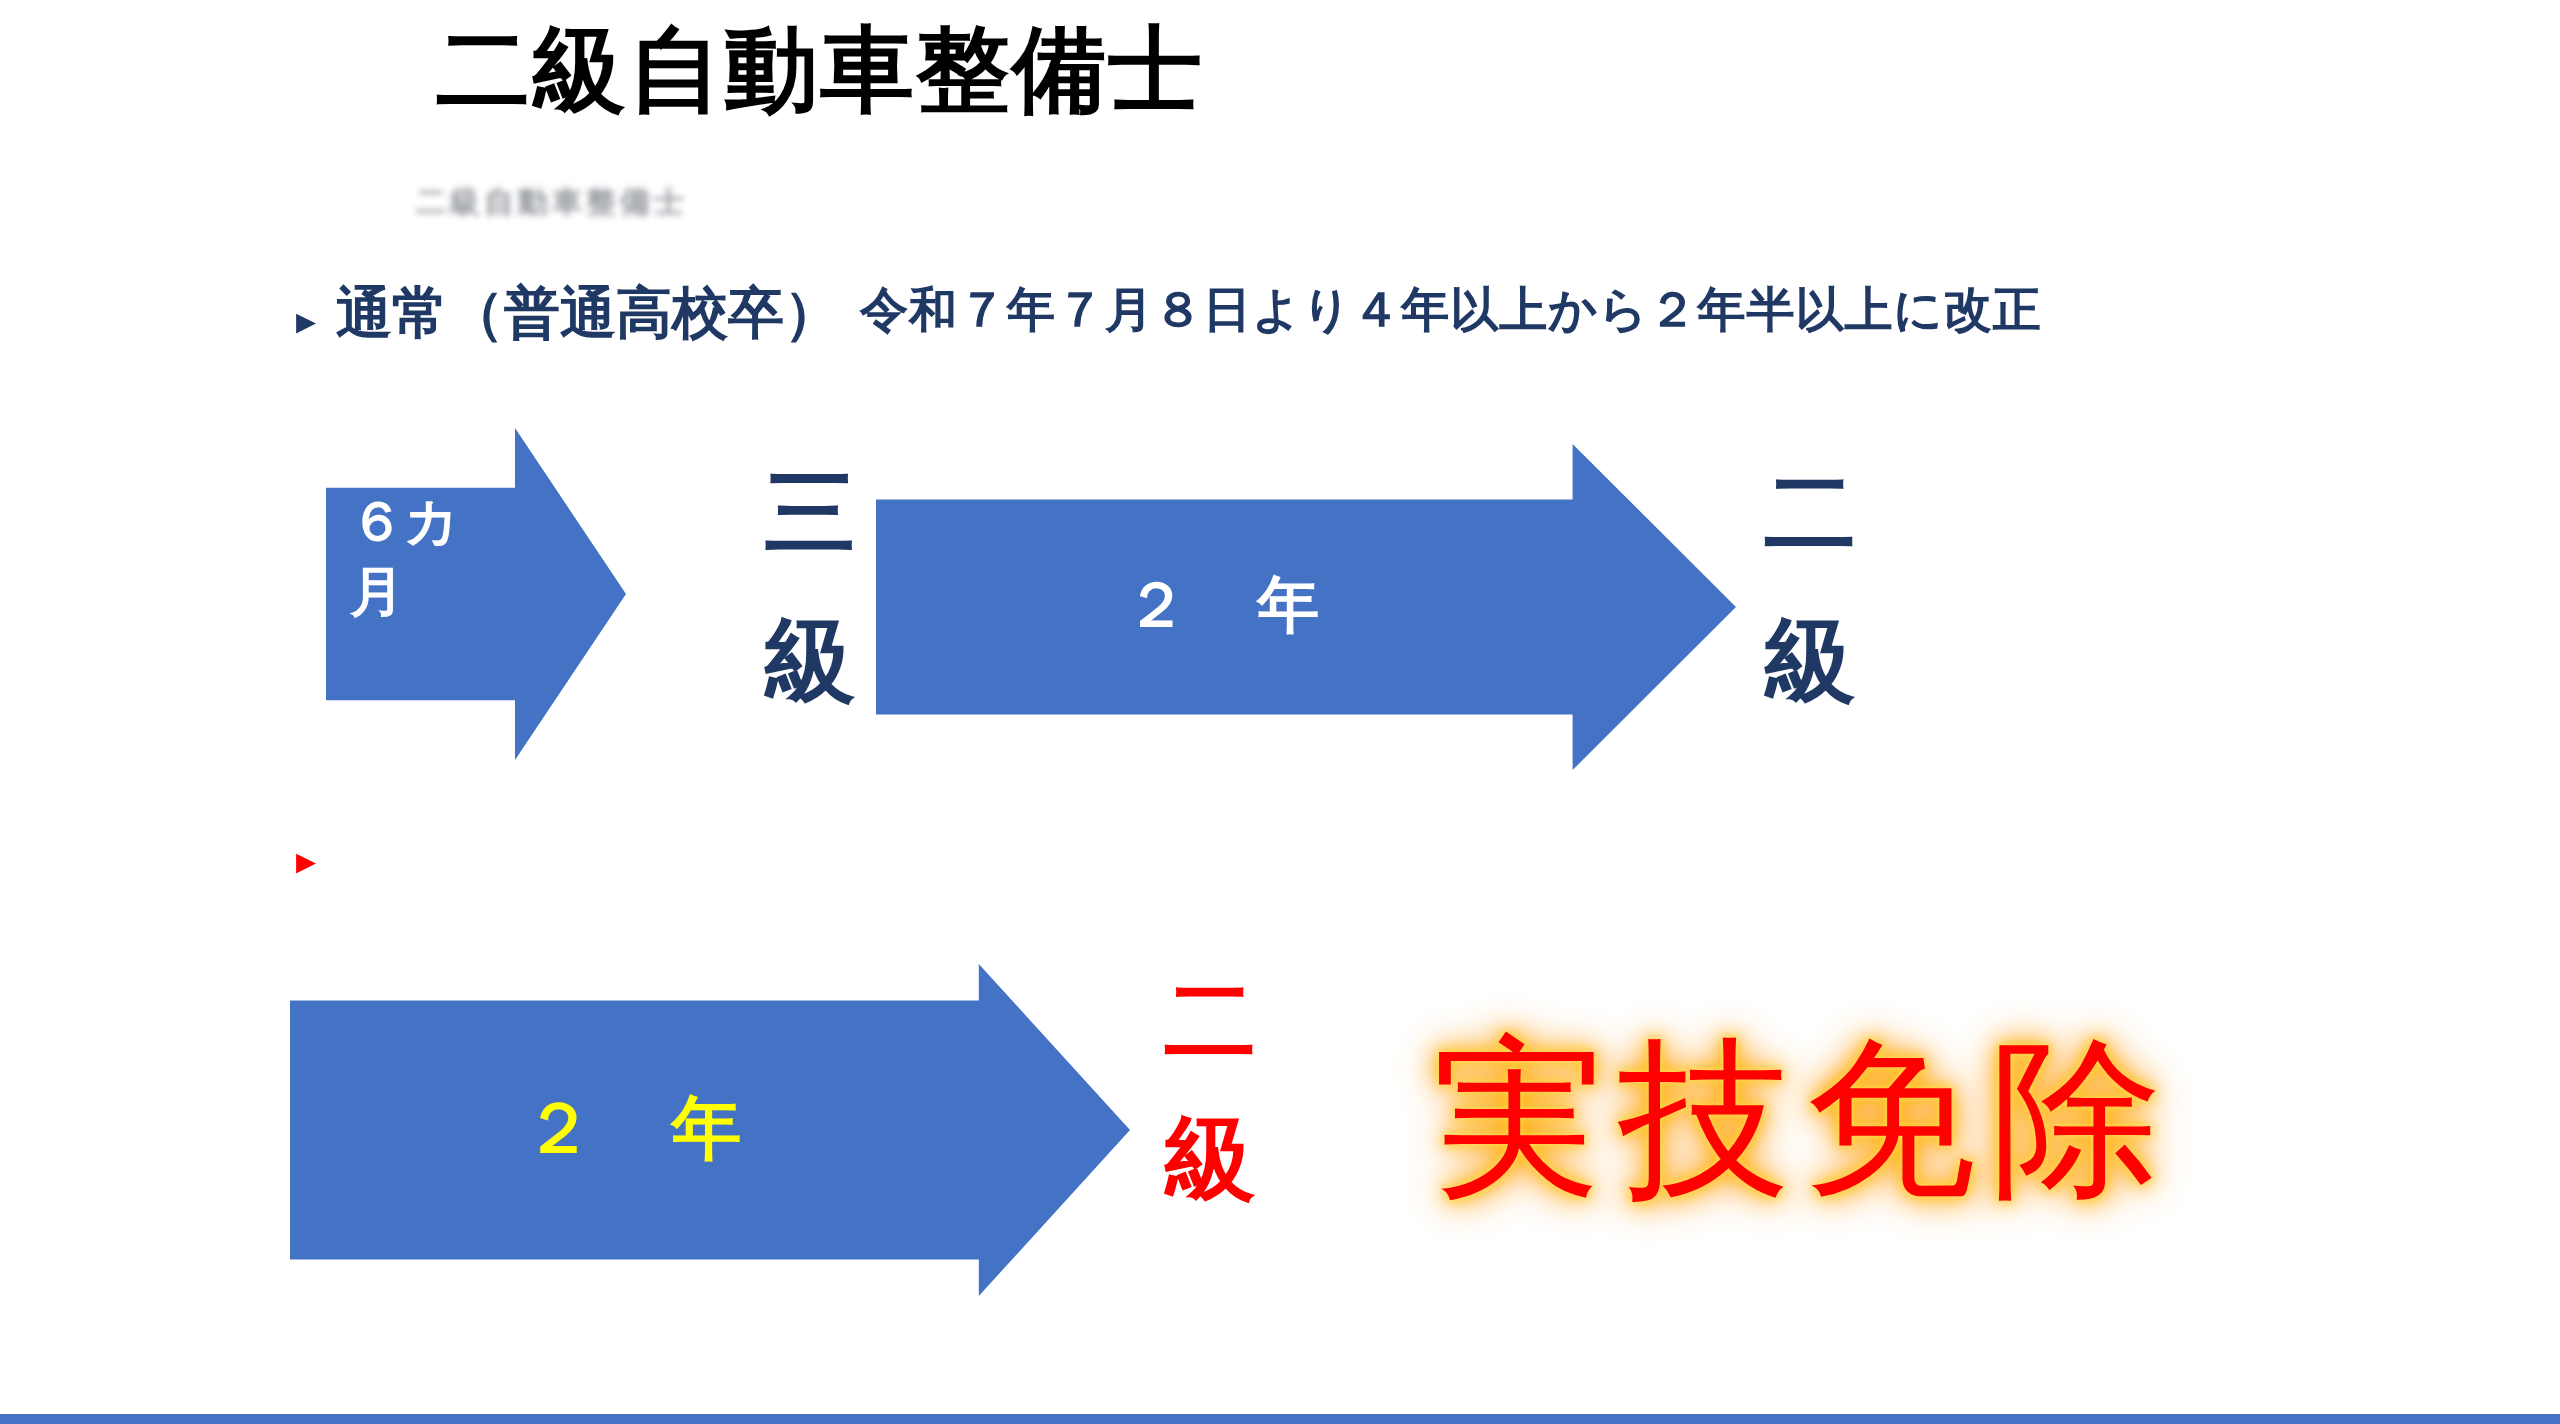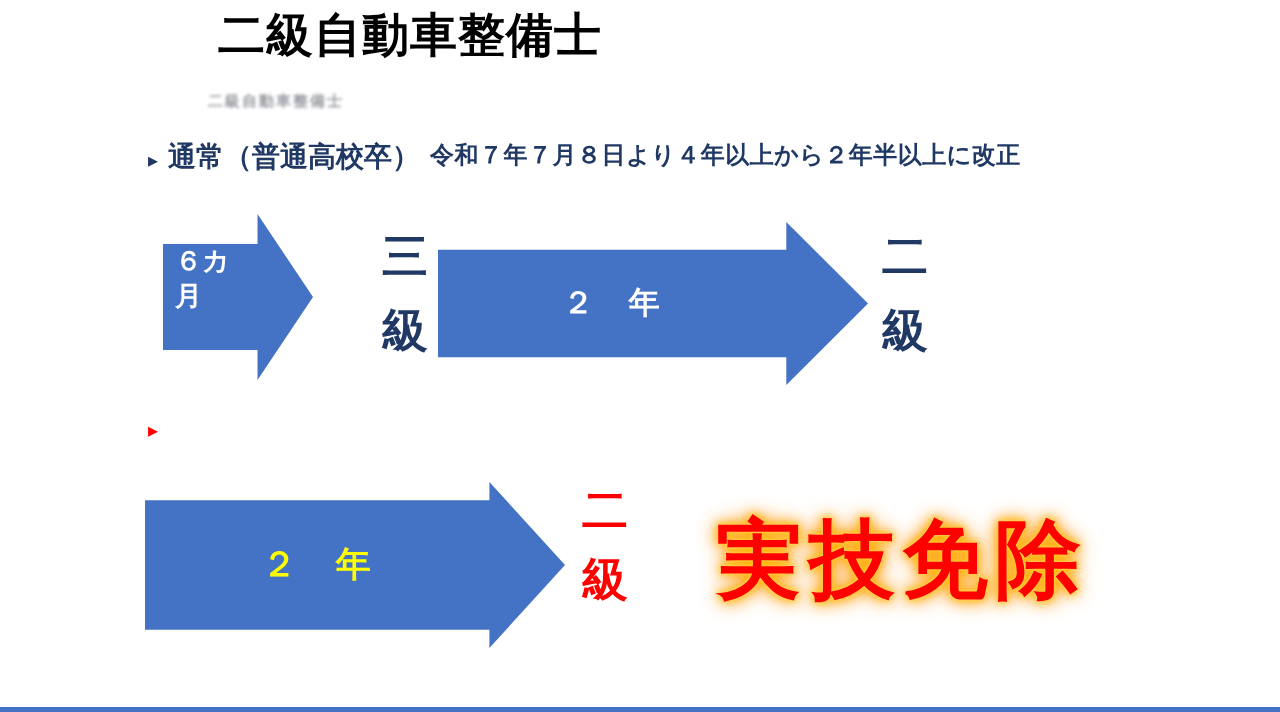--- a/index.html
+++ b/index.html
@@ -105,21 +105,21 @@
     word-break: break-all;
     text-align: left;
   }
   .grade1 { left: 342px; top: 220px; margin-left: 40px; }
   .grade2 { left: 882px; top: 220px; }
   .grade3 { left: 582px; top: 476px; line-height: 1.5; }
 
   .exemption {
     left: 716px; top: 502px;
     font-size: 86px;
-    font-weight: 700;
+    font-weight: 400;
     color: #ff0000;
     letter-spacing: 7px;
     text-shadow:
       0 0 3px #ffe066,
       0 0 7px #ffc000,
       0 0 14px #ffa200,
       0 0 22px #ff8c00;
   }
 
   .bottom-bar {

